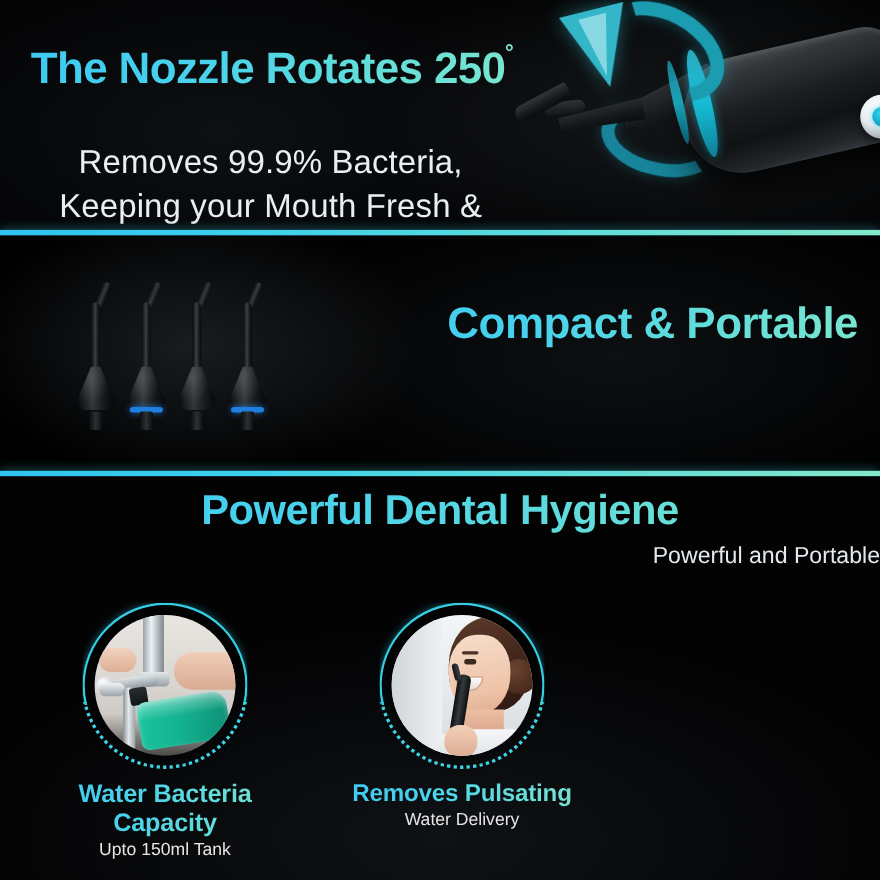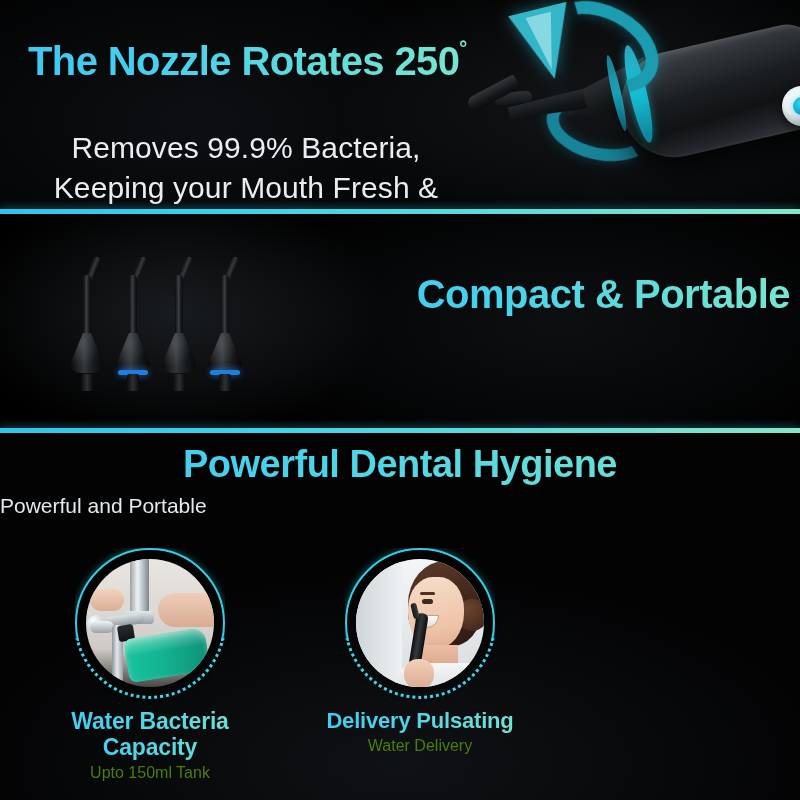--- a/index.html
+++ b/index.html
@@ -141,21 +141,21 @@
   
   .sec2 { position:absolute; left:0; top:214px; width:800px; height:214px; overflow:hidden; }
   .sec2-bg {
     position:absolute; inset:0;
     background:
       radial-gradient(ellipse 300px 180px at 175px 100px, rgba(46,52,58,.55), rgba(0,0,0,0) 70%),
       radial-gradient(ellipse 460px 200px at 560px 110px, rgba(16,19,22,.8), rgba(0,0,0,0) 78%),
       #000;
   }
   .s2-head {
-    position:absolute; left:340px; top:272px; width:450px;
+    position:absolute; left:330px; top:272px; width:450px;
     text-align:right; font-size:40px; font-weight:bold; letter-spacing:-.5px;
   }
   .s2-sub {
     position:absolute; left:330px; top:328px; width:450px;
     text-align:center; color:#e9eef2; font-size:22px; font-weight:300;
   }
 
   .nozzles { position:absolute; left:66px; top:226px; width:220px; height:165px; }
   .noz { position:absolute; bottom:0; width:34px; height:100%; }
   .noz .stem {
@@ -195,21 +195,21 @@
     position:absolute; inset:0;
     background:
       radial-gradient(ellipse 560px 250px at 400px 330px, rgba(20,24,28,.7), rgba(0,0,0,0) 78%),
       #030304;
   }
   .s3-head {
     position:absolute; left:0; top:443px; width:800px; text-align:center;
     font-size:38px; font-weight:bold; letter-spacing:-.5px;
   }
   .s3-sub {
-    position:absolute; left:0; top:494px; width:800px; text-align:left;
+    position:absolute; left:0; top:494px; width:800px; text-align:right;
     color:#e3e9ee; font-size:21px; font-weight:300;
   }
 
   
   .feat { position:absolute; width:240px; }
   .f1 { left:30px;  top:548px; }
   .f2 { left:300px; top:548px; }
   .f3 { left:560px; top:548px; }
 
   .circ-wrap { position:relative; width:150px; height:150px; margin:0 auto; }
@@ -385,21 +385,21 @@
     background:linear-gradient(180deg,#c2453c,#8c2a25);
   }
   .ph-c .clip-l { left:36px; }
   .ph-c .clip-r { left:84px; }
 
   .feat-title {
     margin-top:11px; text-align:center; font-size:22px; font-weight:bold;
     line-height:1.12; letter-spacing:-.2px;
   }
   .feat-sub {
-    margin-top:3px; text-align:center; color:#4d7c0f; font-size:16px; font-weight:300;
+    margin-top:3px; text-align:center; color:#e5e5e5; font-size:16px; font-weight:300;
   }
   .f1 .feat-title { font-size:23px; }
 </style>
 </head>
 <body>
 
 <div class="page">
 
   <div class="sec1">
     <div class="sec1-bg"></div>
@@ -505,18 +505,18 @@
         <div class="neck"></div>
         <div class="shirt"></div>
         <div class="smile"></div>
         <div class="wand"></div>
         <div class="wandtip"></div>
         <div class="fing"></div>
       </div>
       <div class="ring-solid"></div>
       <div class="ring-dots"></div>
     </div>
-    <div class="feat-title grad">Delivery Pulsating</div>
+    <div class="feat-title grad">Removes Pulsating</div>
     <div class="feat-sub">Water Delivery</div>
   </div>
 
 
 </div>
 
 </body></html>

